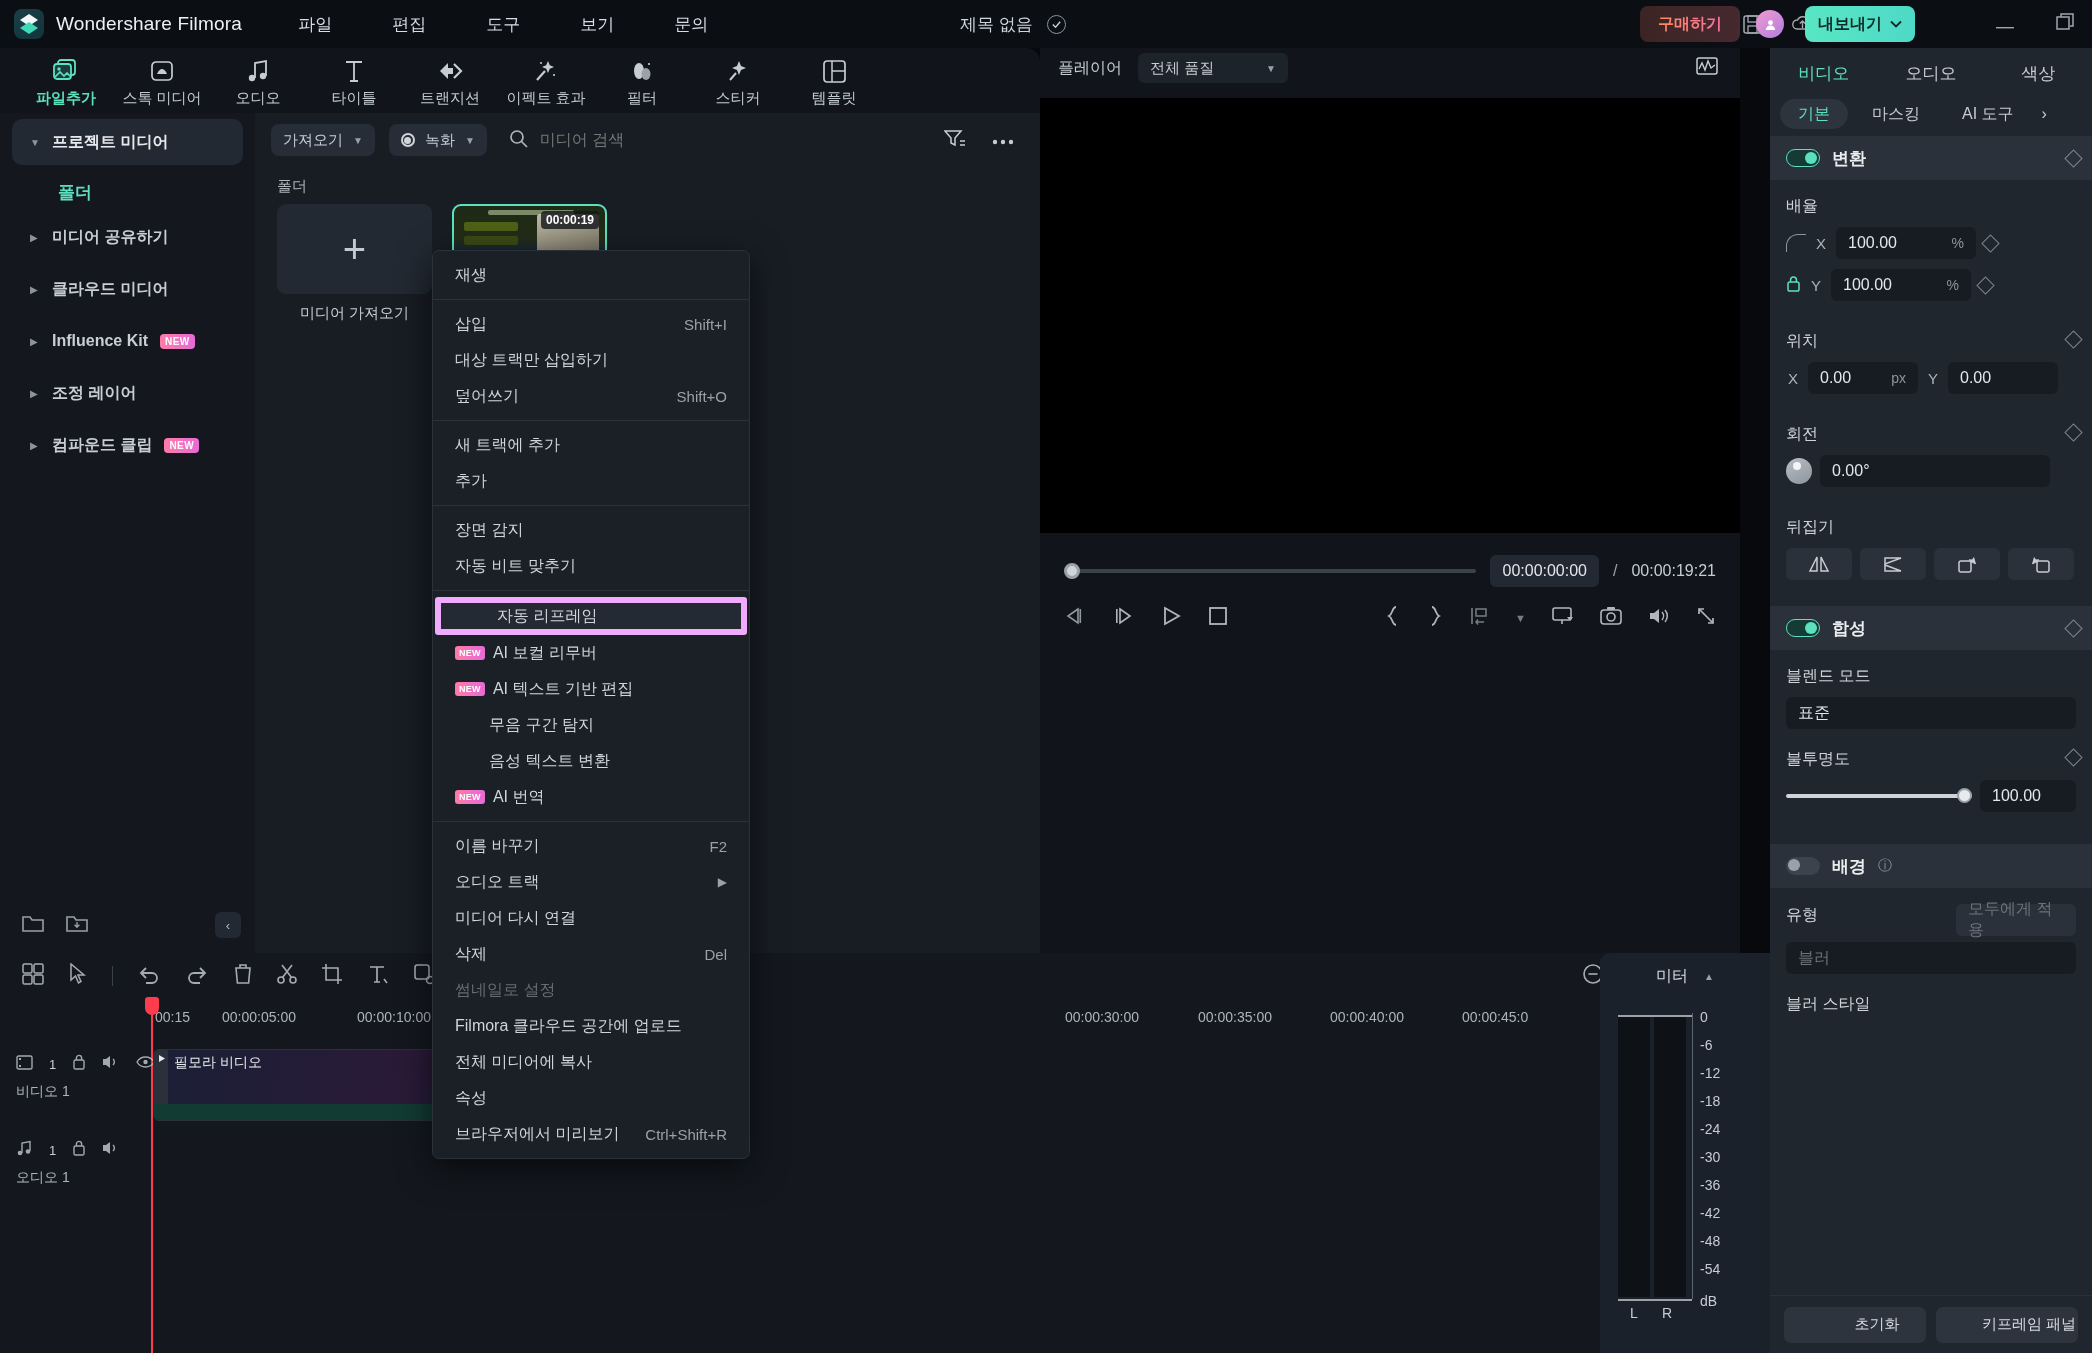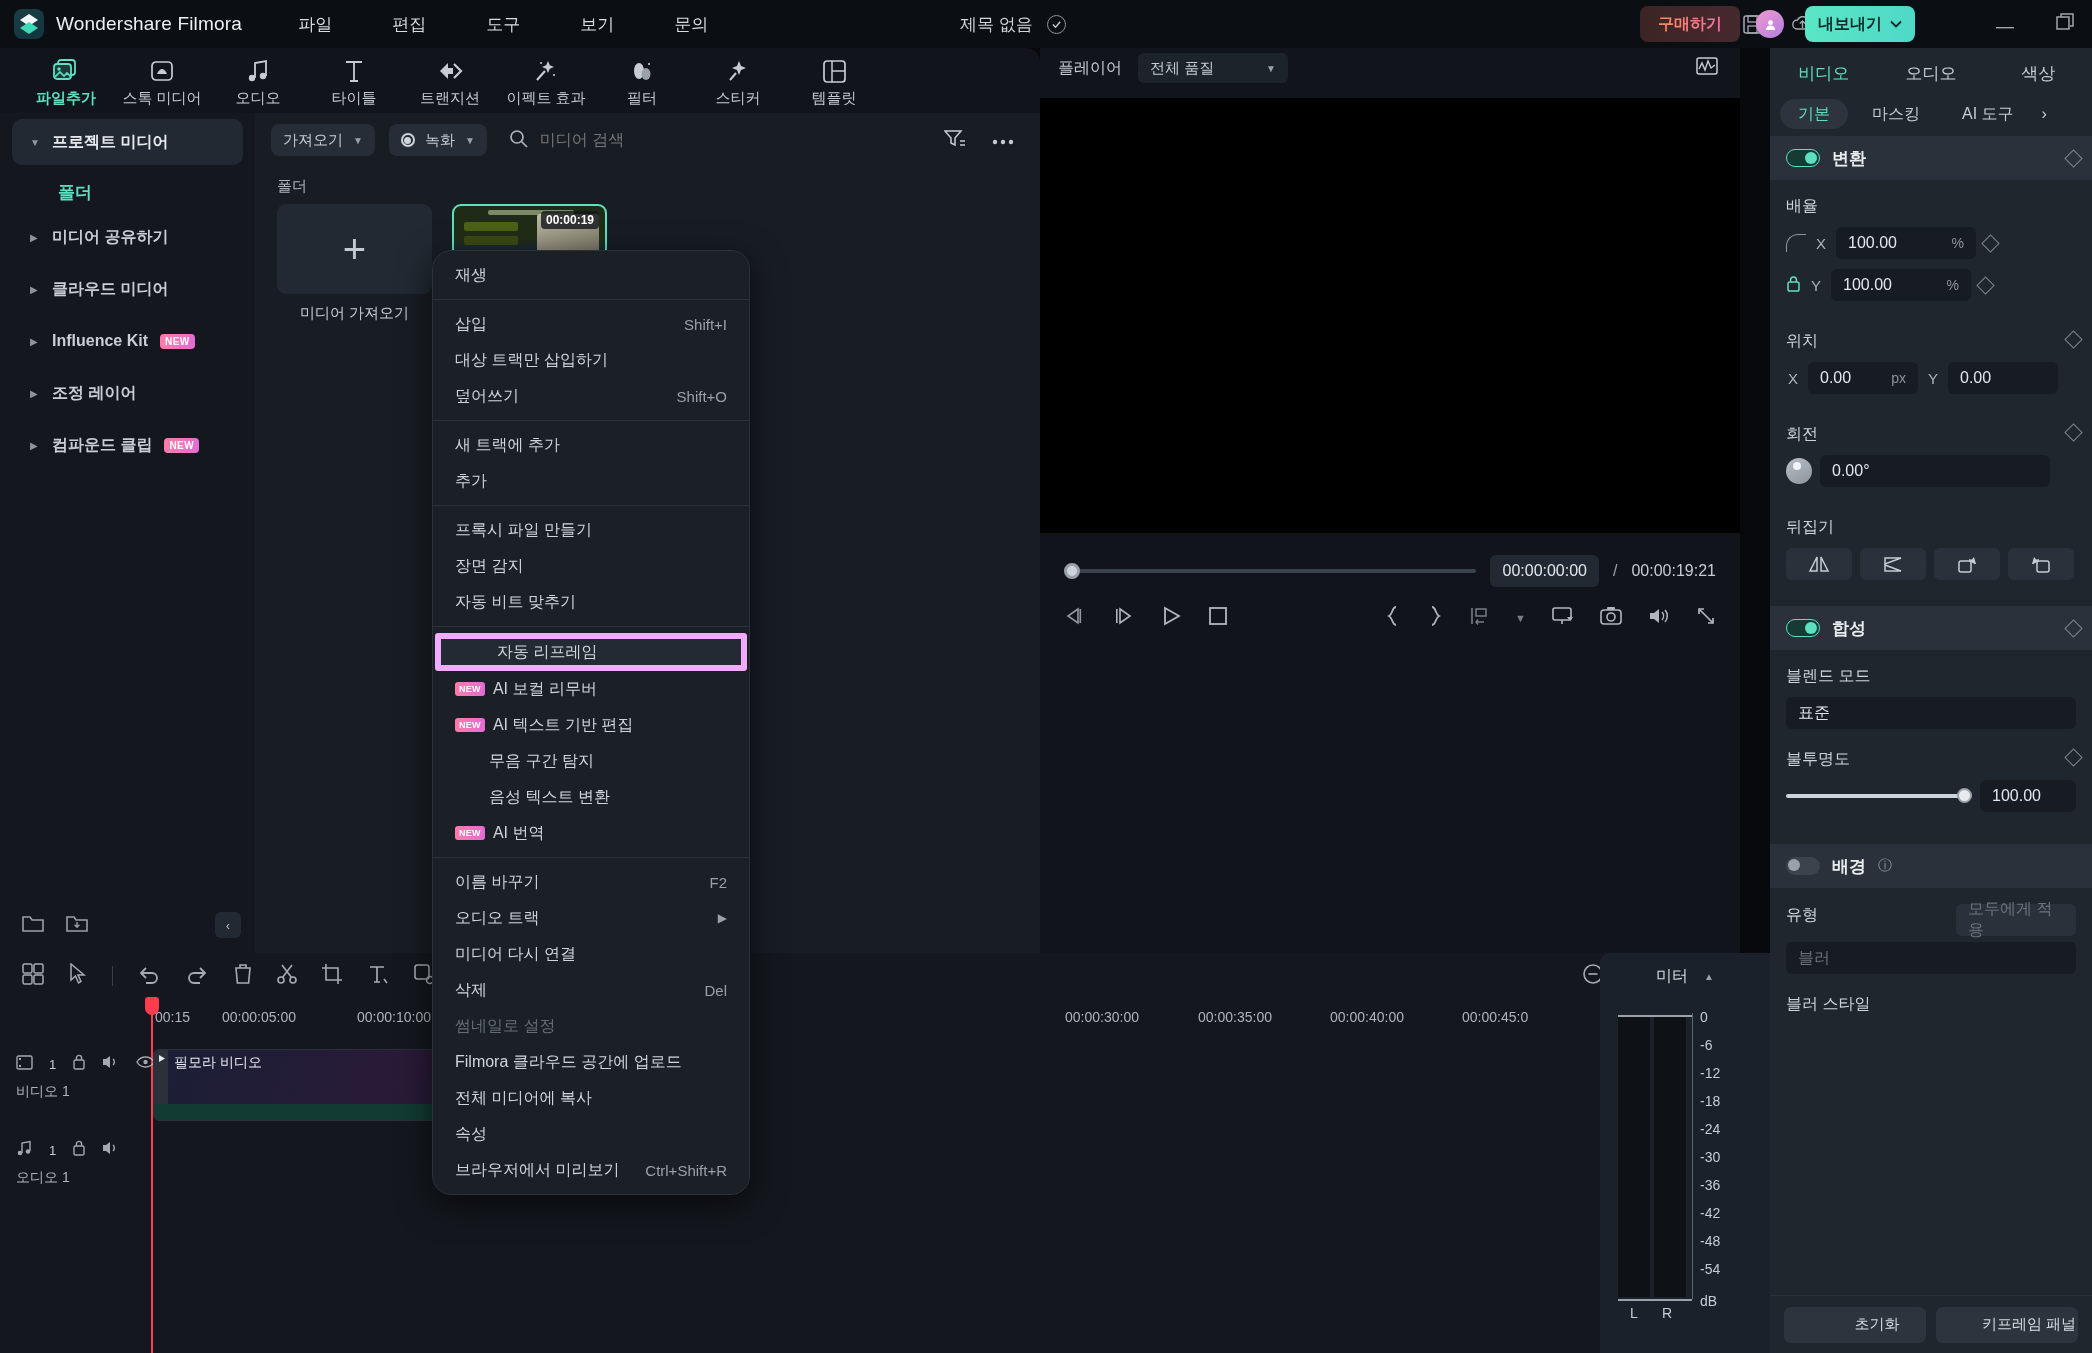--- a/index.html
+++ b/index.html
@@ -177,21 +177,21 @@
   .mcols{position:absolute;left:18px;top:18px;width:68px;height:280px;display:flex;gap:4px;}
   .mcol{flex:1;background:#0e1217;border-radius:1px;}
   .mscale{position:absolute;left:92px;top:14px;height:286px;border-left:1.5px solid #5d646e;}
   .mlab{position:absolute;left:100px;font-size:14px;color:#c7ccd3;}
   .lrlab{position:absolute;top:306px;font-size:14px;color:#c7ccd3;}
   .toprule{position:absolute;left:18px;top:16px;width:74px;height:1.5px;background:#9aa1a9;}
   .botrule{position:absolute;left:18px;top:300px;width:74px;height:1.5px;background:#9aa1a9;}
 
   
   .ctxmenu{position:absolute;top:250px;left:432px;width:318px;background:#1b1f26;
-    border:1px solid #2b313a;border-radius:19px;box-shadow:0 10px 34px rgba(0,0,0,.62);z-index:50;padding:6px 0;}
+    border:1px solid #2b313a;border-radius:7px;box-shadow:0 10px 34px rgba(0,0,0,.62);z-index:50;padding:6px 0;}
   .ci{height:36px;display:flex;align-items:center;padding:0 22px;font-size:16px;color:#d0d5db;cursor:pointer;position:relative;gap:8px;}
   .ci .sc{margin-left:auto;font-size:15px;color:#9aa1a9;}
   .ci .arw{margin-left:auto;font-size:12px;color:#9aa1a9;}
   .ci.dis{color:#656c75;}
   .ci.hl{border:6px solid #f0abfc;border-radius:3px;background:#242a33;height:38px;margin:0 2px;}
   .ci .nb{background:linear-gradient(90deg,#ff7ba8,#e56ad6);color:#fff;font-size:9px;font-weight:700;border-radius:3px;padding:2px 4px;letter-spacing:.3px;}
   .ci .ind{width:26px;display:inline-block;}
   .cdiv{height:1px;background:#2b313a;margin:6px 0;}
 </style>
 </head>
@@ -995,23 +995,20 @@
 
     <div class="ci">
       <span>새 트랙에 추가</span>
     </div>
     <div class="ci">
       <span>추가</span>
     </div>
     <div class="cdiv"></div>
 
     <div class="ci">
-      <span>프록시 파일 만들기</span>
-    </div>
-    <div class="ci">
       <span>장면 감지</span>
     </div>
     <div class="ci">
       <span>자동 비트 맞추기</span>
     </div>
     <div class="cdiv"></div>
 
     <div class="ci hl">
       <span class="ind"></span>
       <span>자동 리프레임</span>

